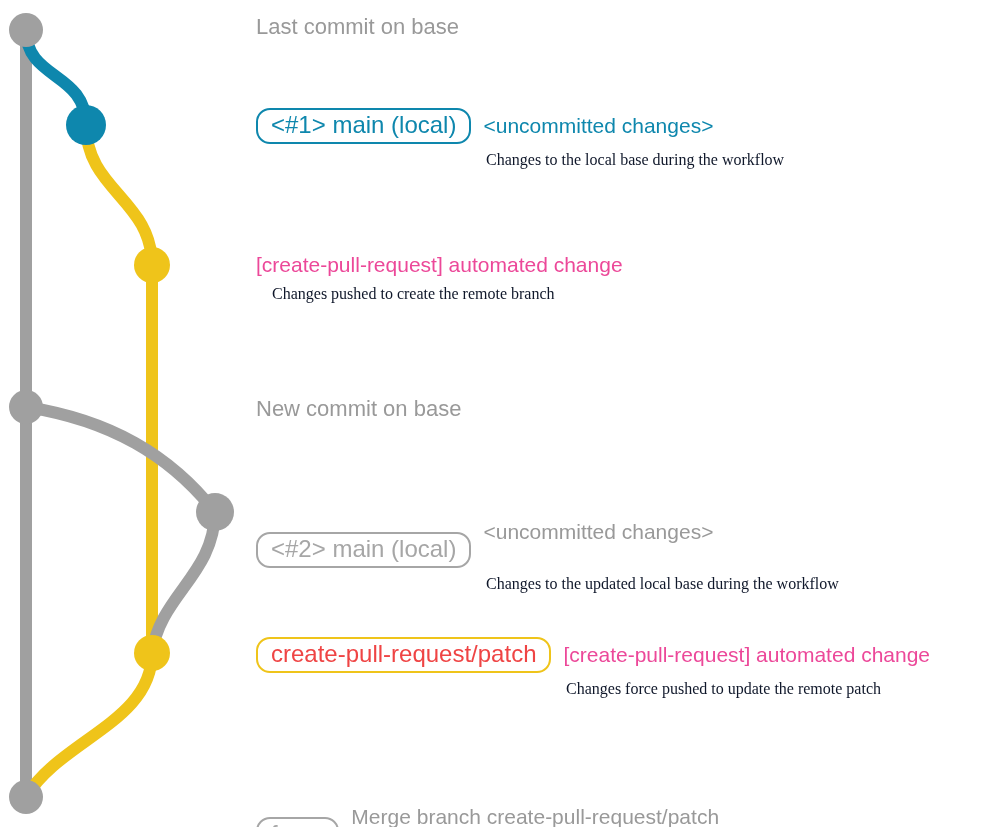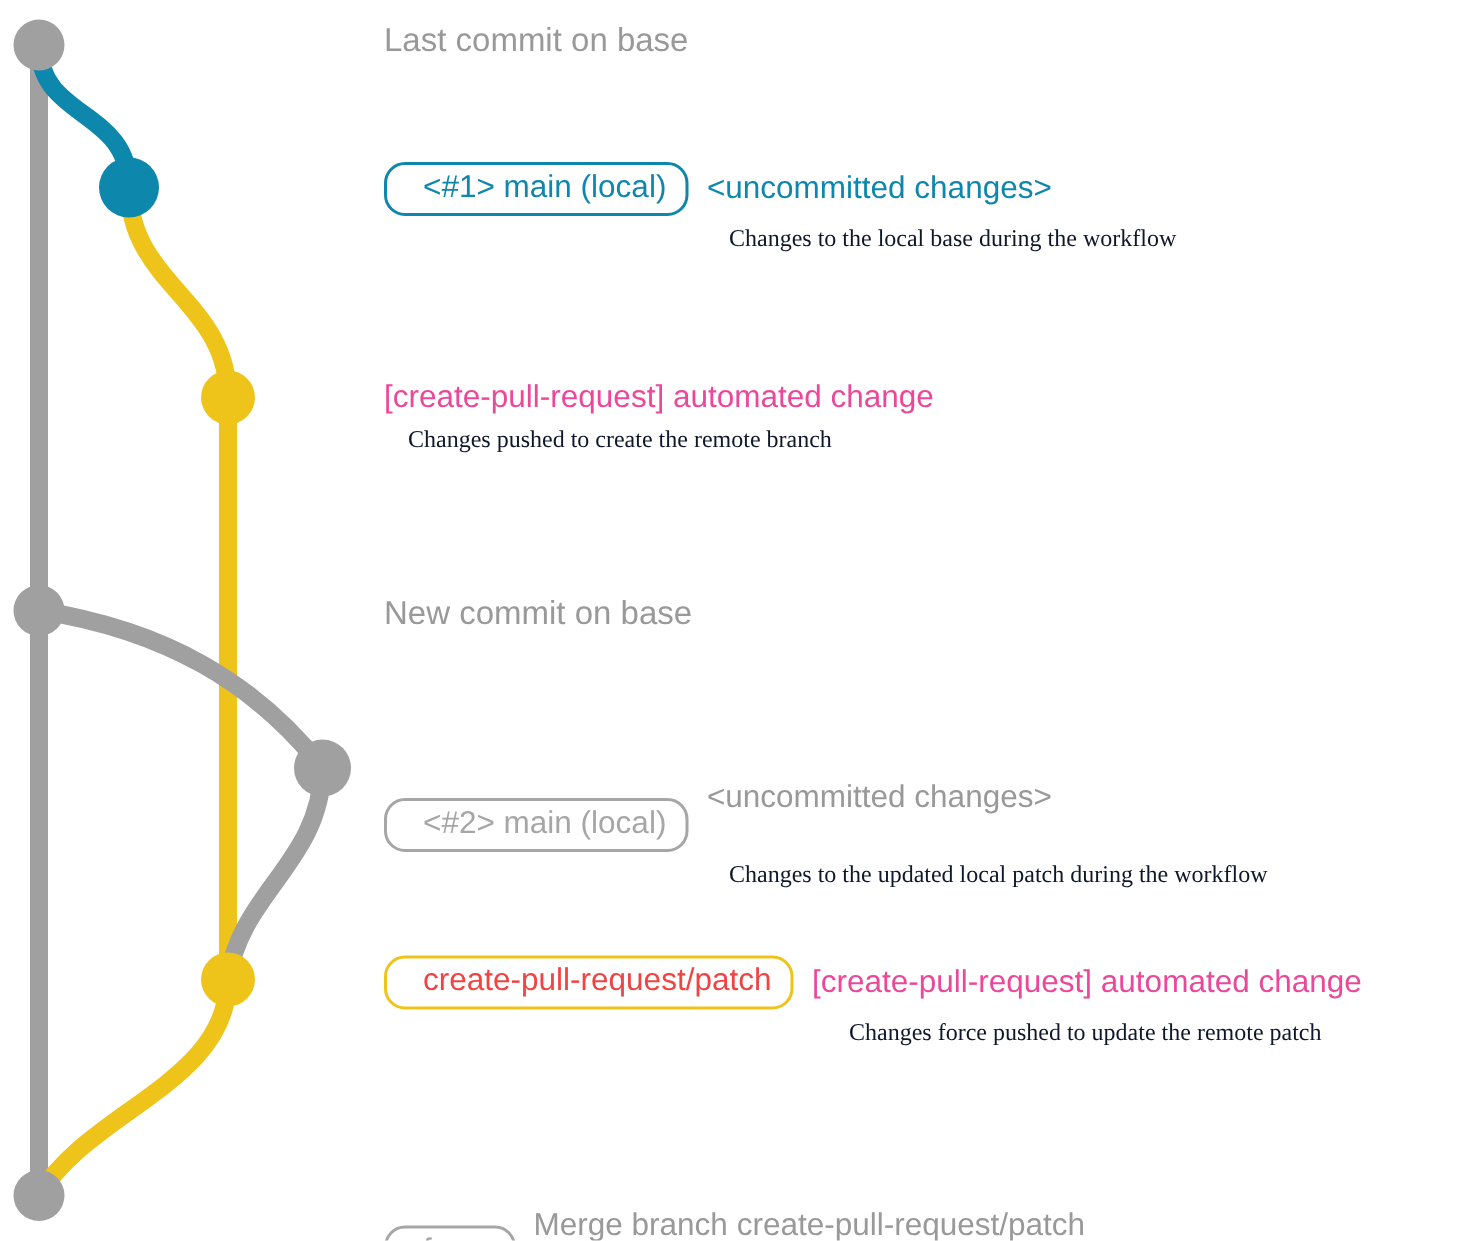--- a/index.html
+++ b/index.html
@@ -33,22 +33,22 @@
   }
   .rowline {
     display: flex;
     align-items: center;
     white-space: nowrap;
   }
   .pill {
     display: inline-block;
     border: 2px solid #999999;
     border-radius: 14px;
-    padding: 3px 13px 5px 24px;
-    font-size: 21px;
+    padding: 3px 13px 5px 13px;
+    font-size: 24px;
     line-height: 24px;
     color: #999999;
     background: transparent;
     font-family: "Liberation Sans", sans-serif;
   }
   .pill.teal {
     border-color: #0e87ad;
     color: #0e87ad;
   }
   .pill.yellow {
@@ -137,21 +137,21 @@
 
   <div class="row" style="left:256px; top:396px;">
     <div class="headline">New commit on base</div>
   </div>
 
   <div class="row" style="left:256px; top:496px; flex-direction:column;">
     <div class="rowline">
       <span class="pill gray">&lt;#2&gt; main (local)</span>
       <span class="subject gray pad">&lt;uncommitted changes&gt;</span>
     </div>
-    <div class="desc" style="margin-left:230px;">Changes to the updated local patch during the workflow</div>
+    <div class="desc" style="margin-left:230px;">Changes to the updated local base during the workflow</div>
   </div>
 
   <div class="row" style="left:256px; top:637px; flex-direction:column;">
     <div class="rowline">
       <span class="pill yellow">create-pull-request/patch</span>
       <span class="subject yellow pad">[create-pull-request] automated change</span>
     </div>
     <div class="desc" style="margin-left:310px;">Changes force pushed to update the remote patch</div>
   </div>
 

